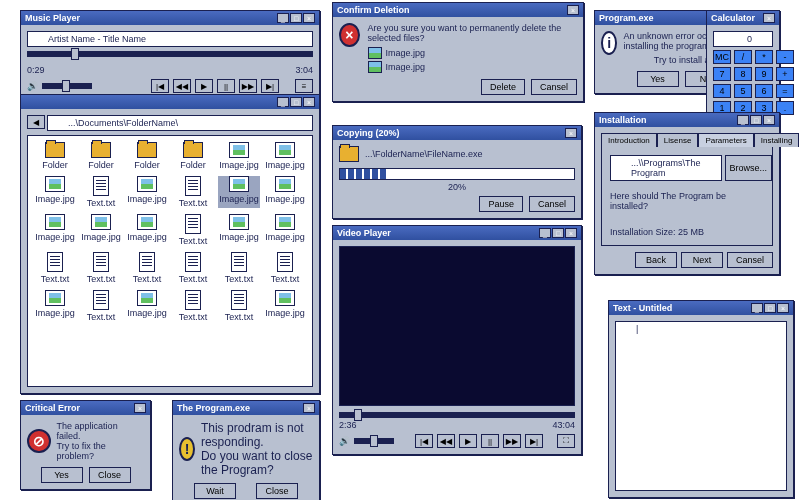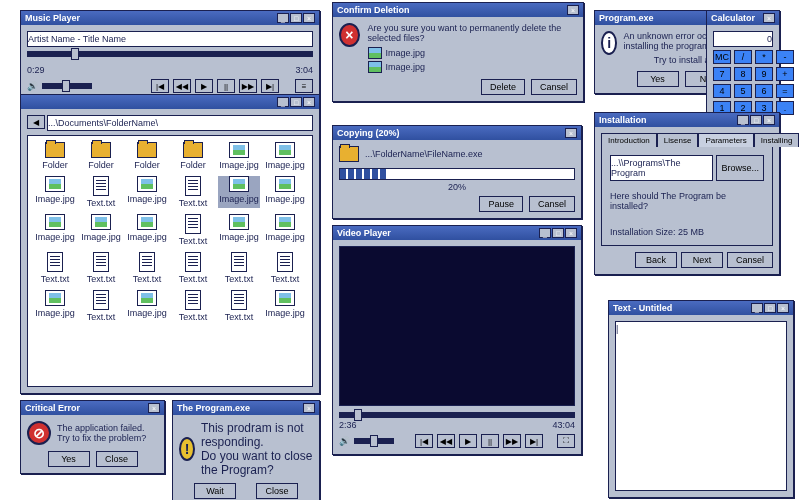--- a/index.html
+++ b/index.html
@@ -17,21 +17,21 @@
 .prog-fill{background:repeating-linear-gradient(90deg,#3050a0 0 6px,transparent 6px 8px);height:100%}
 .icon-folder{width:20px;height:16px;background:#e8b030;border:1px solid #1a2050;position:relative}
 .icon-folder:before{content:'';position:absolute;top:-3px;left:0;width:8px;height:3px;background:#e8b030;border:1px solid #1a2050;border-bottom:none}
 .icon-img{width:20px;height:16px;background:#fff;border:1px solid #1a2050;display:flex;align-items:center;justify-content:center}
 .icon-img:after{content:'';width:12px;height:10px;background:linear-gradient(#7ec0e8 50%,#60c060 50%);position:relative}
 .icon-txt{width:16px;height:20px;background:#fff;border:1px solid #1a2050;position:relative}
 .icon-txt:after{content:'';position:absolute;top:3px;left:2px;right:2px;height:1px;background:#1a2050;box-shadow:0 3px 0 #1a2050,0 6px 0 #1a2050,0 9px 0 #1a2050}
 .file-item{display:flex;flex-direction:column;align-items:center;gap:2px;width:42px;font-size:8px;text-align:center;color:#1a2050}
 .grid{display:grid;grid-template-columns:repeat(6,42px);gap:6px 4px}
 .pbtn{width:18px;height:14px;border:1px solid #1a2050;background:#b8c0d0;display:inline-flex;align-items:center;justify-content:center;font-size:8px;cursor:pointer}
-.field{background:#fff;border:1px solid #1a2050;padding:2px 0;color:#1a2050;font-size:9px}
+.field{background:#fff;border:1px solid #1a2050;padding:2px 20px;color:#1a2050;font-size:9px}
 .circ{width:24px;height:24px;border-radius:50%;display:flex;align-items:center;justify-content:center;font-weight:bold;font-size:14px;color:#fff}
 .tab{background:#b8c0d0;border:1px solid #1a2050;border-bottom:none;padding:2px 6px;font-size:8px;display:inline-block;cursor:pointer}
 .calc-btn{border:1px solid #1a2050;background:#3b82f6;width:18px;height:14px;font-size:9px;cursor:pointer}
 </style>
 </head>
 <body>
 
 <div class="win" style="left:20px;top:10px;width:300px">
  <div class="tbar">
       <span>Music Player</span>
@@ -202,21 +202,21 @@
           </div>
           <div class="file-item">
             <div class="icon-img"></div>
             <div>Image.jpg</div>
           </div>
         </div>
   </div>
  </div>
 </div>
 
-<div class="win" style="left:20px;top:400px;width:145px">
+<div class="win" style="left:20px;top:400px;width:131px">
  <div class="tbar">
       <span>Critical Error</span>
       <div class="wbtns">
         <div class="wbtn">×</div>
       </div>
     </div>
  <div class="body">
   <div style="display:flex;gap:6px;align-items:center">
    <div class="circ" style="background:#d03030;border:2px solid #1a2050">⊘</div>
    <div style="color:#1a2050;white-space:pre-line">The application failed.

